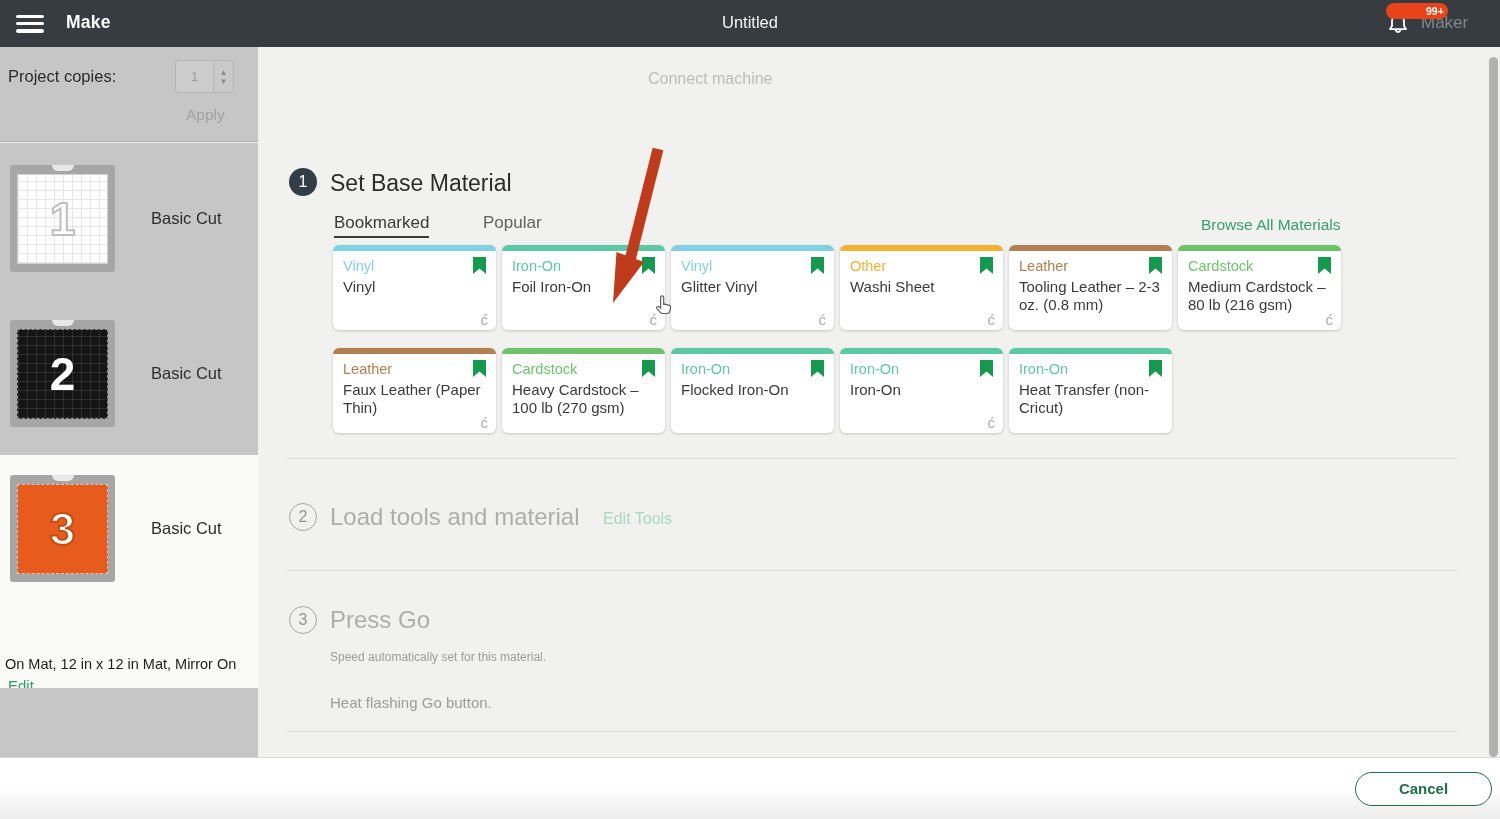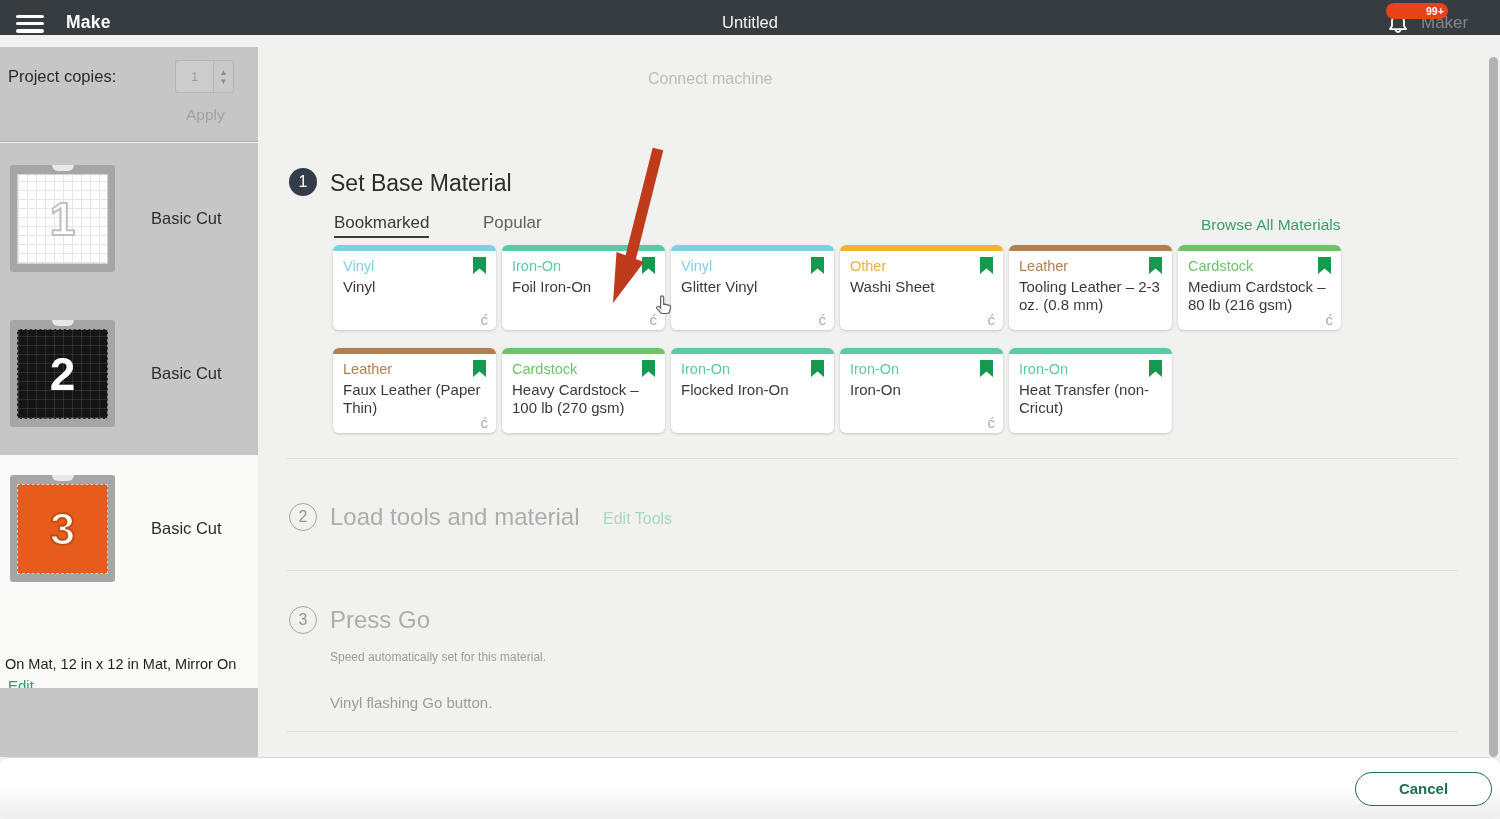--- a/index.html
+++ b/index.html
@@ -1,20 +1,20 @@
 <!DOCTYPE html>
 <html><head>
 <meta charset="utf-8">
 <style>
   * { margin:0; padding:0; box-sizing:border-box; }
   html,body { width:1500px; height:819px; overflow:hidden; }
   body { font-family:"Liberation Sans", sans-serif; position:relative; background:#f1f1ef; }
 
   
-  .topbar { position:absolute; left:0; top:0; width:1500px; height:35px; background:#363c40; z-index:30; }
+  .topbar { position:absolute; left:0; top:0; width:1500px; height:47px; background:#363c40; z-index:30; }
   .hamburger { position:absolute; left:16px; top:15px; width:30px; height:18px; cursor:pointer; }
   .hamburger i { display:block; width:28px; height:3.2px; background:#fff; border-radius:2px; margin-bottom:4px; }
   .app-title { position:absolute; left:66px; top:12px; color:#ffffff; font-size:17.5px; font-weight:700; letter-spacing:.2px; }
   .doc-title { position:absolute; left:50%; transform:translateX(-50%); top:13px; color:#f4f4f4; font-size:16.5px; }
   .bell { position:absolute; left:1383px; top:10px; width:30px; height:30px; }
   .badge { position:absolute; left:1386px; top:3px; min-width:30px; height:16px; background:#e8431a; border-radius:9px; color:#fff; font-size:10.5px; font-weight:700; text-align:center; line-height:16px; padding:0 4px; z-index:2; }
   .account-name { position:absolute; left:1421px; top:13px; color:#82878b; font-size:17px; }
 
   
   .sidebar { position:absolute; left:0; top:47px; width:258px; height:716px; background:#f1f1ef; z-index:5; }
@@ -80,21 +80,21 @@
 
   .step2-circle { left:31px; top:456px; }
   .step2-title { position:absolute; left:72px; top:456px; font-size:24px; color:#adadad; }
   .edit-tools { position:absolute; left:345px; top:463px; font-size:16px; cursor:pointer; }
   .step3-circle { left:31px; top:559px; }
   .step3-title { position:absolute; left:72px; top:559px; font-size:24px; color:#adadad; }
   .step3-line1 { position:absolute; left:72px; top:603px; font-size:12px; color:#9c9c9c; }
   .step3-line2 { position:absolute; left:72px; top:647px; font-size:15px; color:#9c9c9c; }
 
   
-  .footer { position:absolute; left:0; top:757px; width:1500px; height:62px; background:linear-gradient(#ffffff 45%, #ededed); border-top:1px solid #d9d9d9; z-index:20;border-radius:8px; }
+  .footer { position:absolute; left:0; top:757px; width:1500px; height:62px; background:linear-gradient(#ffffff 45%, #ededed); border-top:1px solid #d9d9d9; z-index:20; }
   .cancel-btn { position:absolute; left:1355px; top:14px; width:137px; height:34px; background:#ffffff; border:1.6px solid #1f6f4c; border-radius:18px; font-size:15px; font-weight:700; text-align:center; line-height:31px; cursor:pointer; }
 
   
   .scrollbar-thumb { position:absolute; left:1489px; top:57px; width:9px; height:700px; background:#b2b2b2; border-radius:5px; z-index:25; cursor:grab; }
 
   
   .overlay { position:absolute; left:0; top:0; width:1500px; height:819px; pointer-events:none; z-index:40; }
 </style>
 </head>
 <body>
@@ -284,21 +284,21 @@
 
   <div class="step-circle hollow step2-circle">2</div>
   <div class="step2-title">Load tools and material</div>
   <div class="edit-tools" style="color: rgb(167, 217, 191);">Edit Tools</div>
 
   <div class="divider div2"></div>
 
   <div class="step-circle hollow step3-circle">3</div>
   <div class="step3-title">Press Go</div>
   <div class="step3-line1">Speed automatically set for this material.</div>
-  <div class="step3-line2">Vinyl flashing Go button.</div>
+  <div class="step3-line2">Heat flashing Go button.</div>
 
   <div class="divider div3"></div>
 </div>
 
 <div class="footer">
   <div class="cancel-btn" style="color: rgb(31, 111, 76); border-color: rgb(31, 111, 76);">Cancel</div>
 </div>
 
 <div class="scrollbar-thumb"></div>
 

